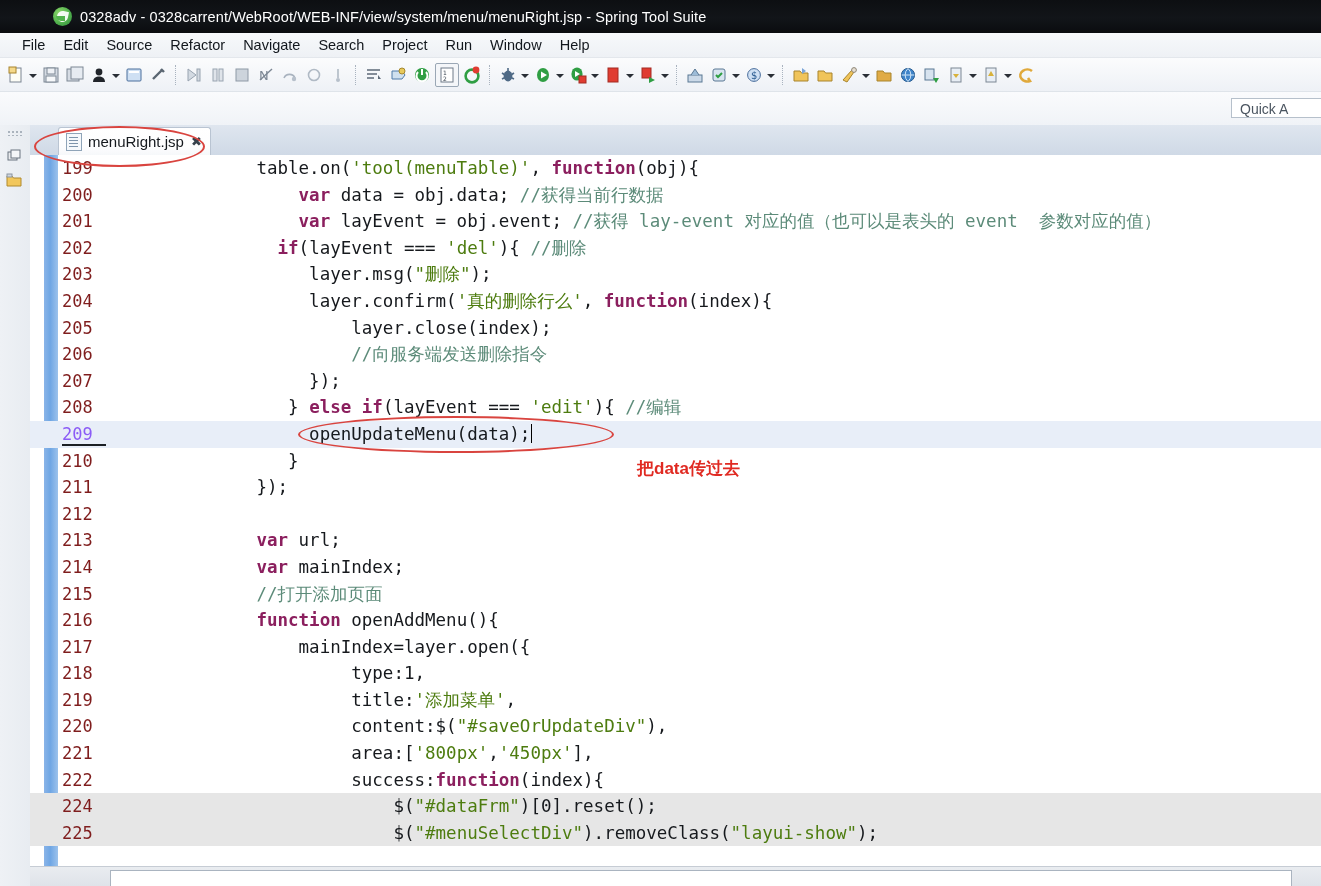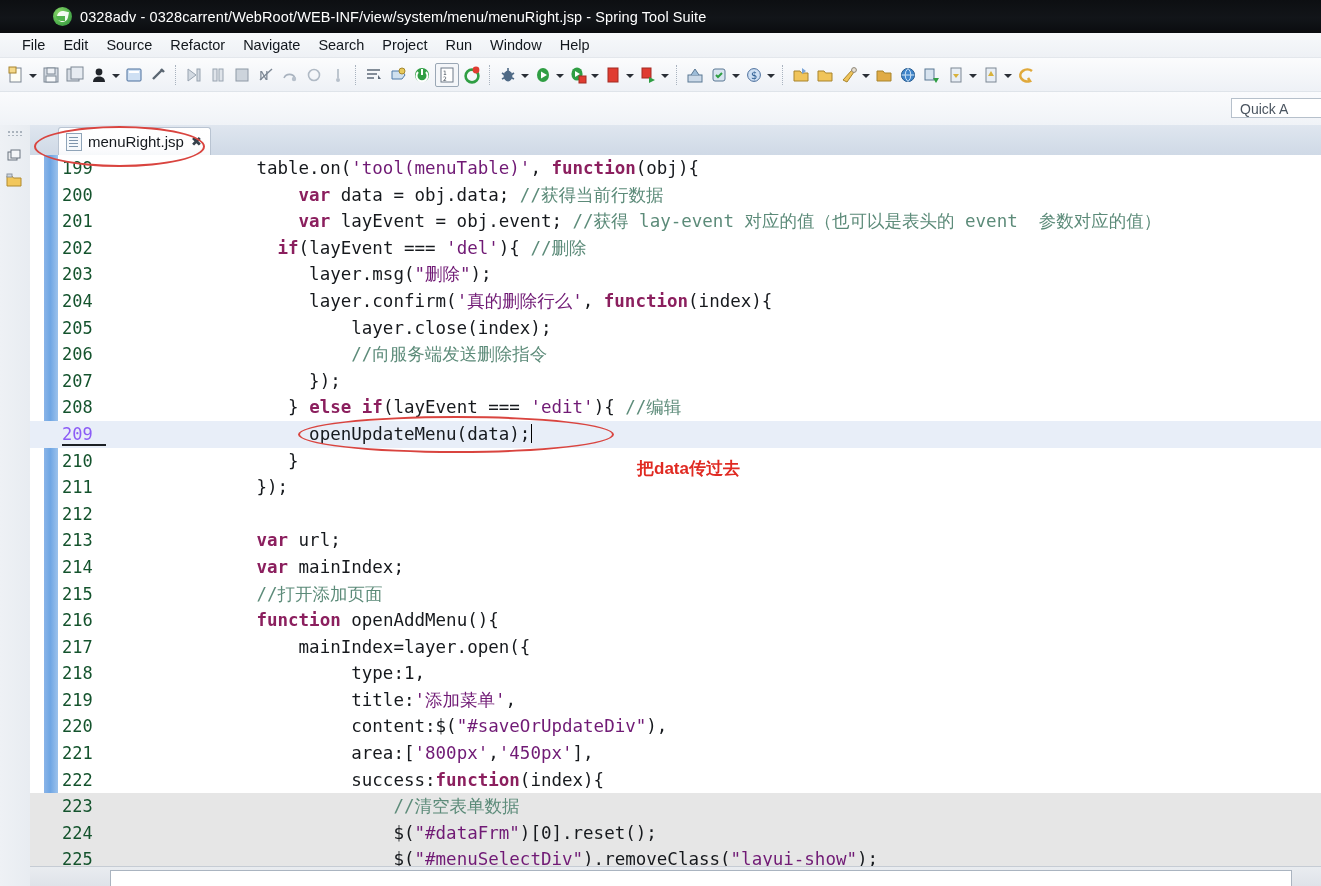--- a/index.html
+++ b/index.html
@@ -136,34 +136,34 @@
   .gutter-change{
     position:absolute;left:14px;top:0;width:14px;height:731px;
     background:linear-gradient(to right,#8ab4e8 0%,#6fa6e4 45%,#9cc2ec 100%);
   }
   .rows{position:absolute;left:0;top:0;width:1291px;}
   .row{position:relative;height:26.6px;white-space:nowrap;}
   .row.hl{background:#e8eef8;}
   .row.shaded{background:#e6e6e6;}
   .lineno{
     position:absolute;left:32px;top:0;width:46px;text-align:left;
-    font-family:"DejaVu Sans Mono", monospace;font-size:17px;color:#14532d;
+    font-family:"DejaVu Sans Mono", monospace;font-size:17px;color:#7f1d1d;
     line-height:26.6px;
   }
   .row.hl .lineno{color:#8b5cf6;}
   .row.hl .lineno:after{
     content:"";position:absolute;left:0;bottom:2px;width:44px;height:2px;background:#1b1f24;
   }
   .code{
     position:absolute;left:100px;top:0;line-height:26.6px;
     font-family:"DejaVu Sans Mono", monospace;font-size:17.5px;color:#16191d;
     white-space:pre;
   }
   .k{color:#8b1f5e;font-weight:bold;}     
-  .s{color:#701a75;}                       
+  .s{color:#4d7c0f;}                       
   .cz{color:#5c8b79;}                      
   .p{color:#16191d;}
   .caret{
     display:inline-block;width:1px;height:19px;background:#000;
     vertical-align:-3px;margin-left:1px;
   }
 
   
   .ann-ellipse{
     position:absolute;border:2px solid #d9443f;border-radius:50%;
@@ -563,24 +563,20 @@
           </div>
           <div class="row">
             <div class="lineno">221</div>
             <div class="code"><span class="p">                     area:[</span><span class="s">'800px'</span><span class="p">,</span><span class="s">'450px'</span><span class="p">],</span></div>
           </div>
           <div class="row">
             <div class="lineno">222</div>
             <div class="code"><span class="p">                     success:</span><span class="k">function</span><span class="p">(index){</span></div>
           </div>
           <div class="row shaded">
-            <div class="lineno">223</div>
-            <div class="code"><span class="p">                         </span><span class="cz">//清空表单数据</span></div>
-          </div>
-          <div class="row shaded">
             <div class="lineno">224</div>
             <div class="code"><span class="p">                         $(</span><span class="s">"#dataFrm"</span><span class="p">)[0].reset();</span></div>
           </div>
           <div class="row shaded">
             <div class="lineno">225</div>
             <div class="code"><span class="p">                         $(</span><span class="s">"#menuSelectDiv"</span><span class="p">).removeClass(</span><span class="s">"layui-show"</span><span class="p">);</span></div>
           </div>
         </div>
     </div>
 

